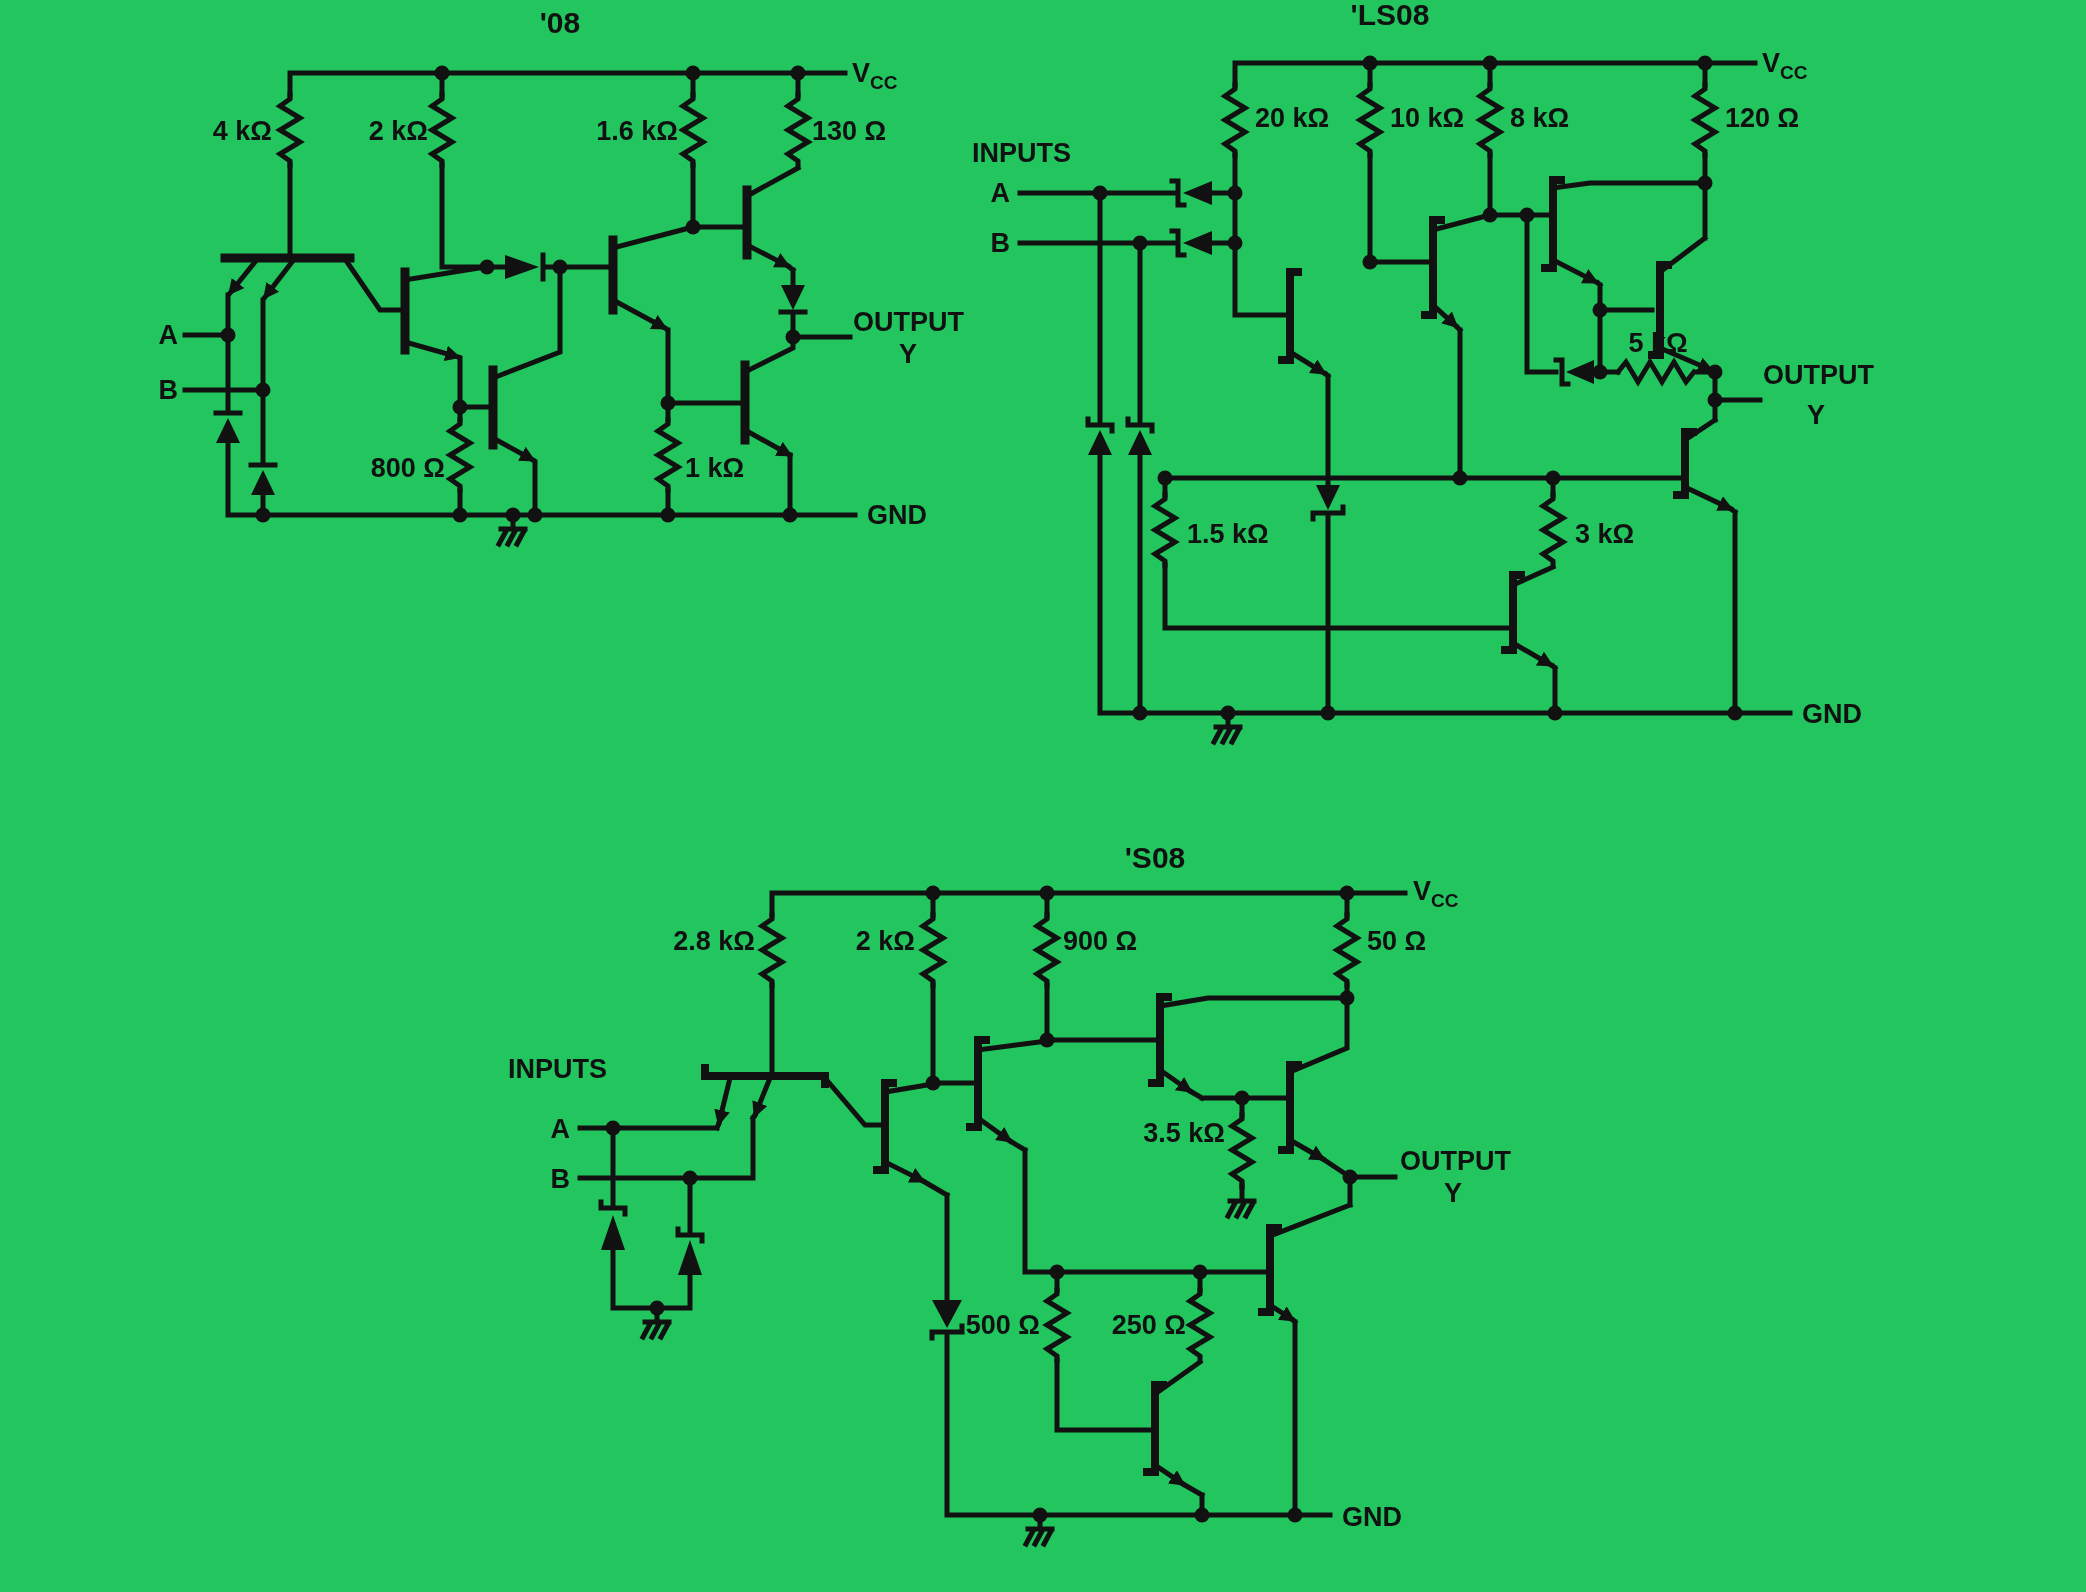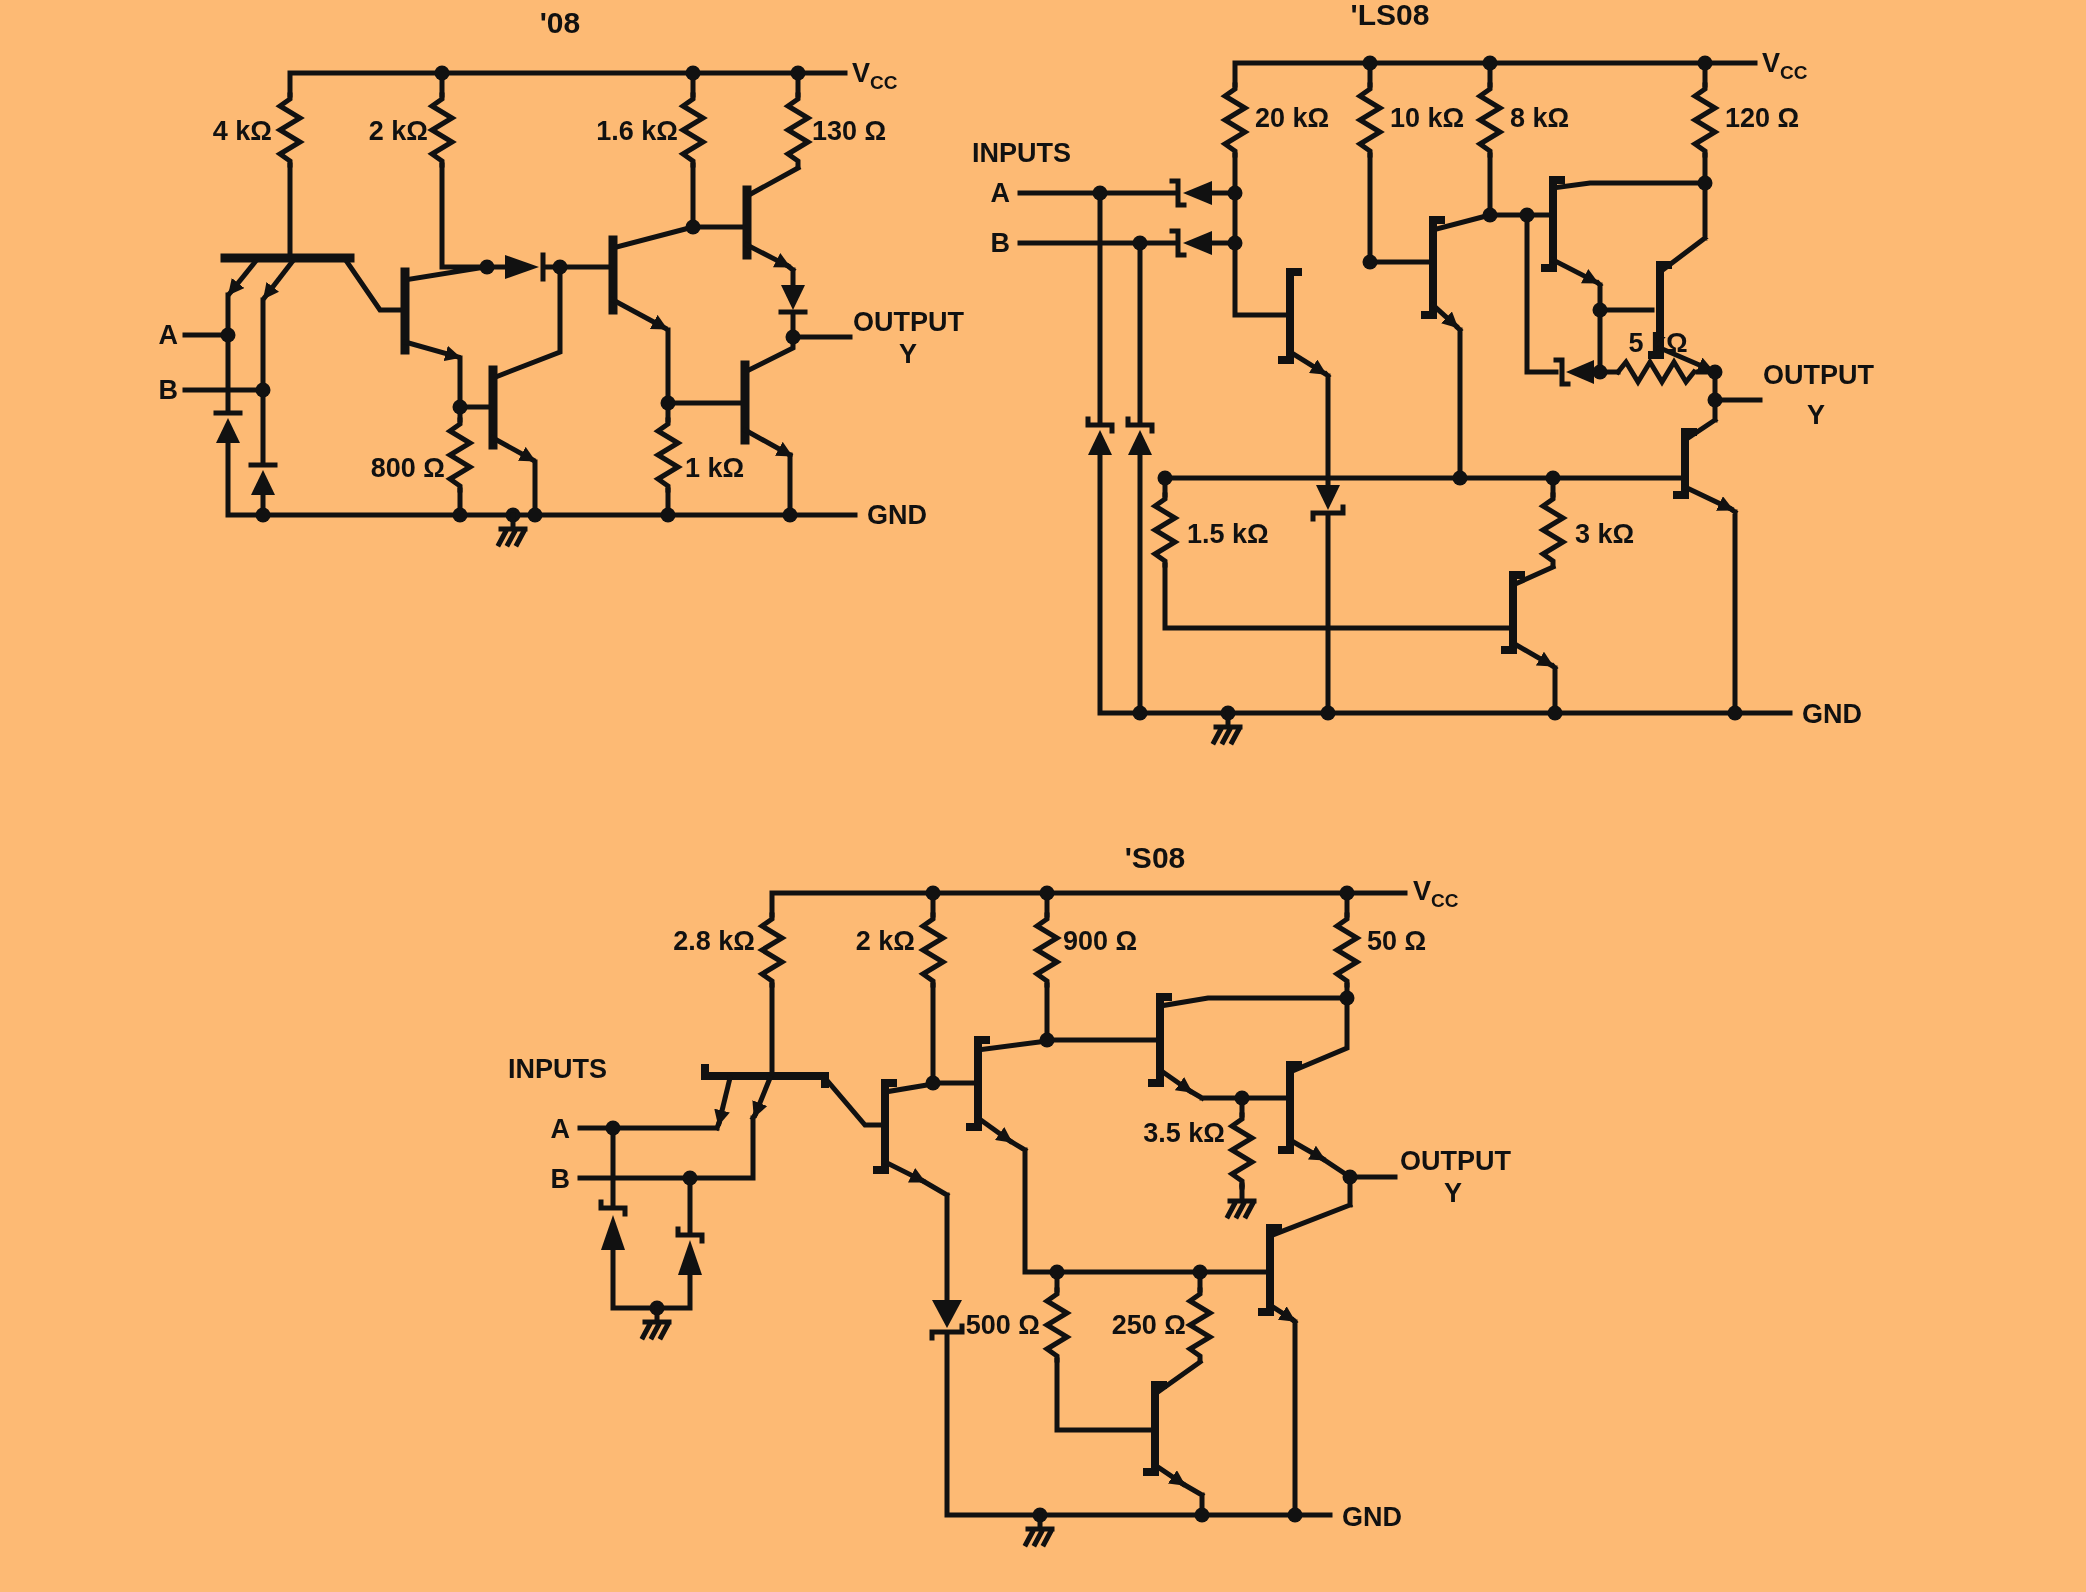--- a/index.html
+++ b/index.html
@@ -1,16 +1,16 @@
 <!DOCTYPE html>
 <html><head>
 <meta charset="utf-8">
 <style>
   html,body{margin:0;padding:0;background:#fff;}
-  #canvas{position:relative;width:2086px;height:1592px;background:#fdba74;overflow:hidden;
+  #canvas{position:relative;width:2086px;height:1592px;background:#22c55e;overflow:hidden;
           font-family:"Liberation Sans",sans-serif;}
   svg{position:absolute;overflow:visible;}
   .w{stroke:#111;stroke-width:5;fill:none;stroke-linecap:square;}
   .bar{stroke:#111;stroke-width:9;fill:none;stroke-linecap:square;}
   .sbar{stroke:#111;stroke-width:8;fill:none;stroke-linecap:square;}
   .dbar{stroke:#111;stroke-width:5;fill:none;stroke-linecap:square;}
   .fill{fill:#111;stroke:none;}
   .lbl{font-family:"Liberation Sans",sans-serif;font-weight:bold;font-size:27px;fill:#111;}
   .ttl{font-family:"Liberation Sans",sans-serif;font-weight:bold;font-size:30px;fill:#111;}
   .sub{font-size:19px;}

